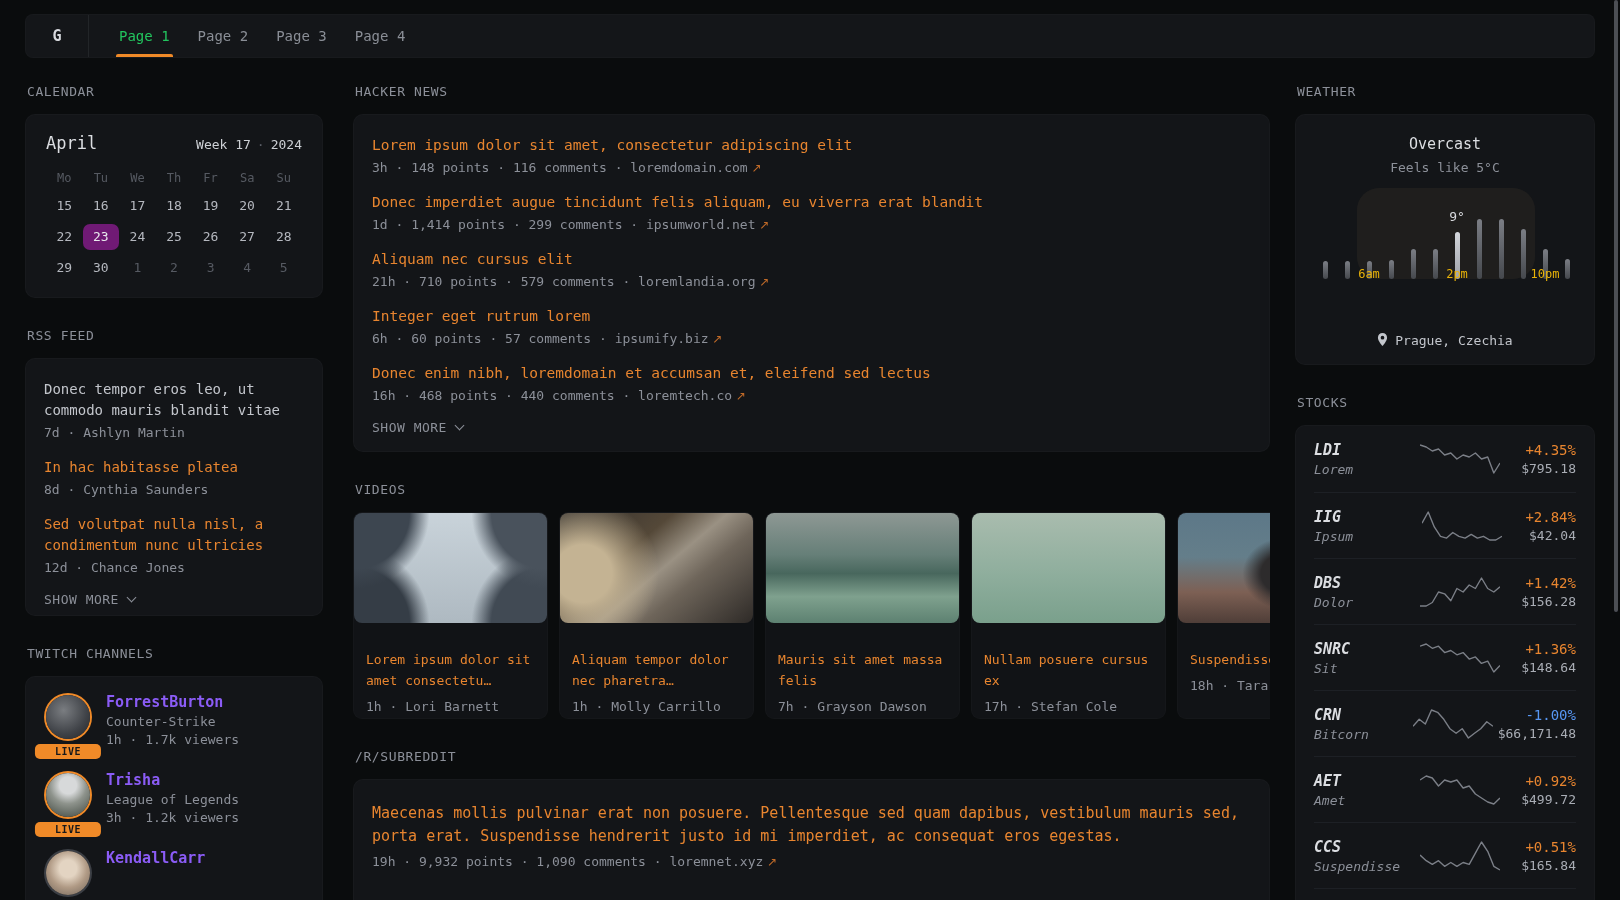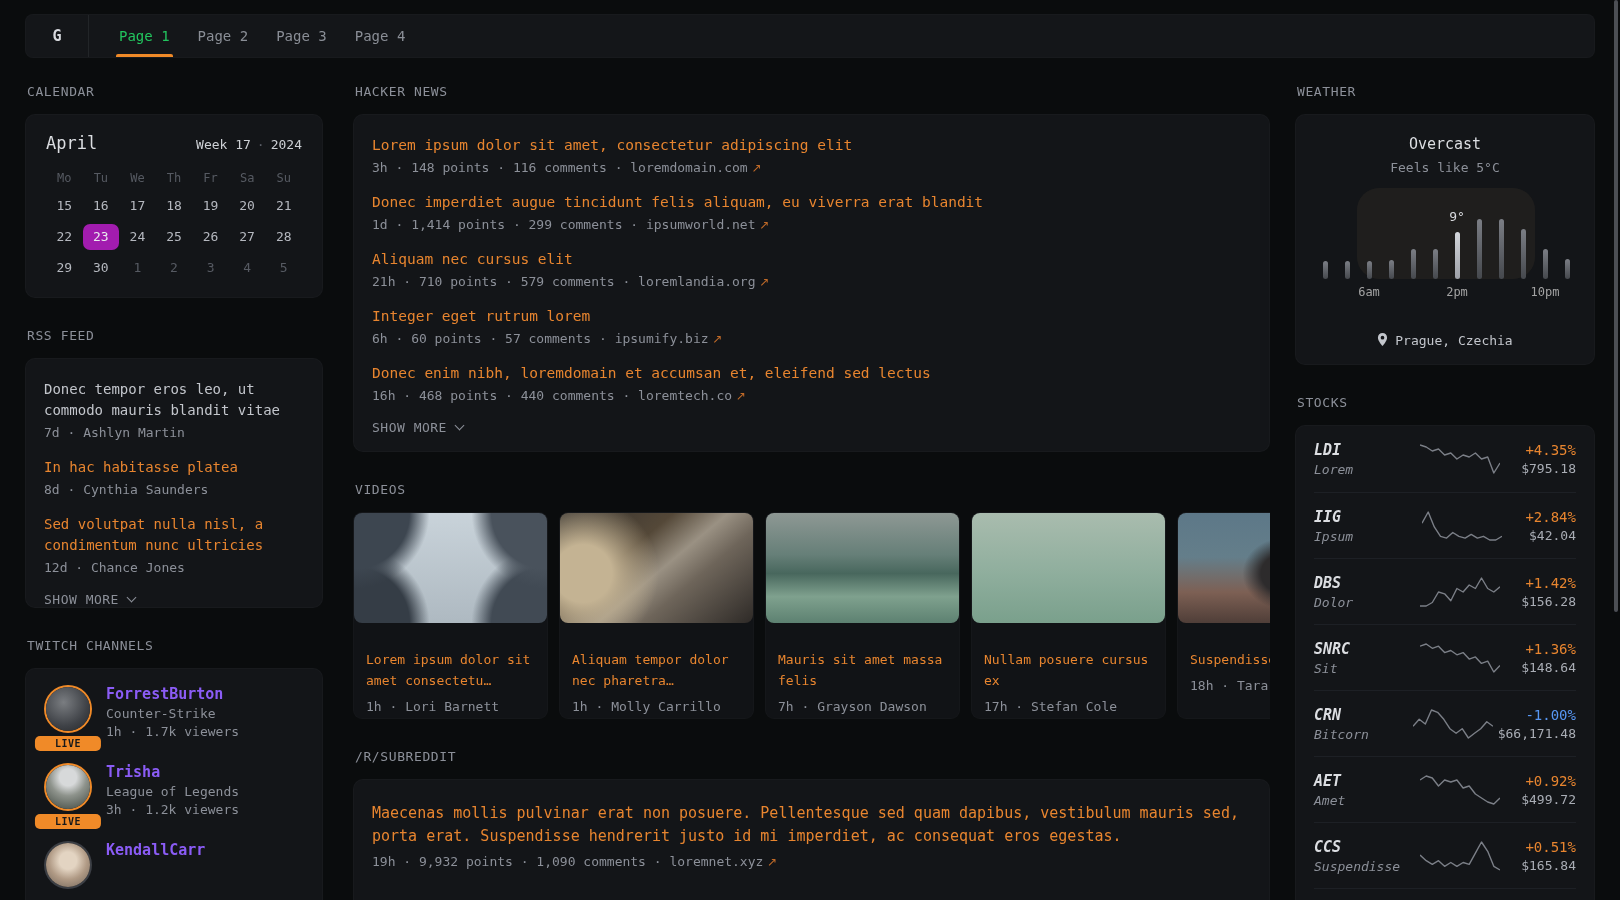--- a/index.html
+++ b/index.html
@@ -59,24 +59,24 @@
   .cal-week .dim-dot { color:#5a5e66; padding:0 6px; }
   .cal-weekdays, .cal-days { display:grid; grid-template-columns:repeat(7,1fr); }
   .cal-weekdays { margin-top:18px; }
   .cal-weekdays span { text-align:center; font-size:12px; color:#565a62; }
   .cal-days { margin-top:8px; row-gap:5px; }
   .day {
     height:26px; line-height:26px; text-align:center; font-size:13px;
     color:#b5b8bf; border-radius:7px;
   }
   .day.muted { color:#565a62; }
-  .day.selected { background:#a21caf; color:#e8eaed; }
-
-  
-  .rss-card { padding:20px 18px 0; }
+  .day.selected { background:#701a75; color:#e8eaed; }
+
+  
+  .rss-card { padding:20px 18px 8px; }
   .feed-item { margin-bottom:17px; }
   .feed-title { font-size:14px; line-height:21px; color:#e8852f; cursor:pointer; }
   .feed-title.read { color:#c3c6cc; }
   .feed-meta { font-size:13px; color:#8c9099; margin-top:4px; }
   .feed-meta .domain { color:#8c9099; }
   .ext-arrow { color:#c06a28; font-family:"DejaVu Sans",sans-serif; font-size:12px; padding-left:4px; }
   .show-more {
     font-size:13px; color:#8c9099; letter-spacing:0.5px; cursor:pointer;
     display:flex; align-items:center; margin-top:2px;
   }
@@ -153,22 +153,22 @@
   .wbar {
     width:5px; border-radius:3px;
     background:linear-gradient(180deg,#7b7e85,#45484d);
   }
   .wbar.now { background:linear-gradient(180deg,#d3d6db,#9ea1a8); }
   .wtemp {
     position:absolute; transform:translateX(-50%);
     font-size:13px; color:#d8dade;
   }
   .wlabel {
-    position:absolute; top:86px; transform:translateX(-50%);
-    font-size:12px; color:#a3a3a3;
+    position:absolute; top:68px; transform:translateX(-50%);
+    font-size:12px; color:#eab308;
   }
   .w-loc {
     margin-top:54px; display:flex; align-items:flex-start; justify-content:center; gap:7px;
     font-size:13px; color:#c3c6cc;
   }
 
   
   .stocks-card { padding:0 18px; }
   .stock-row {
     display:flex; align-items:center; padding:14px 0; height:66px; cursor:pointer;

